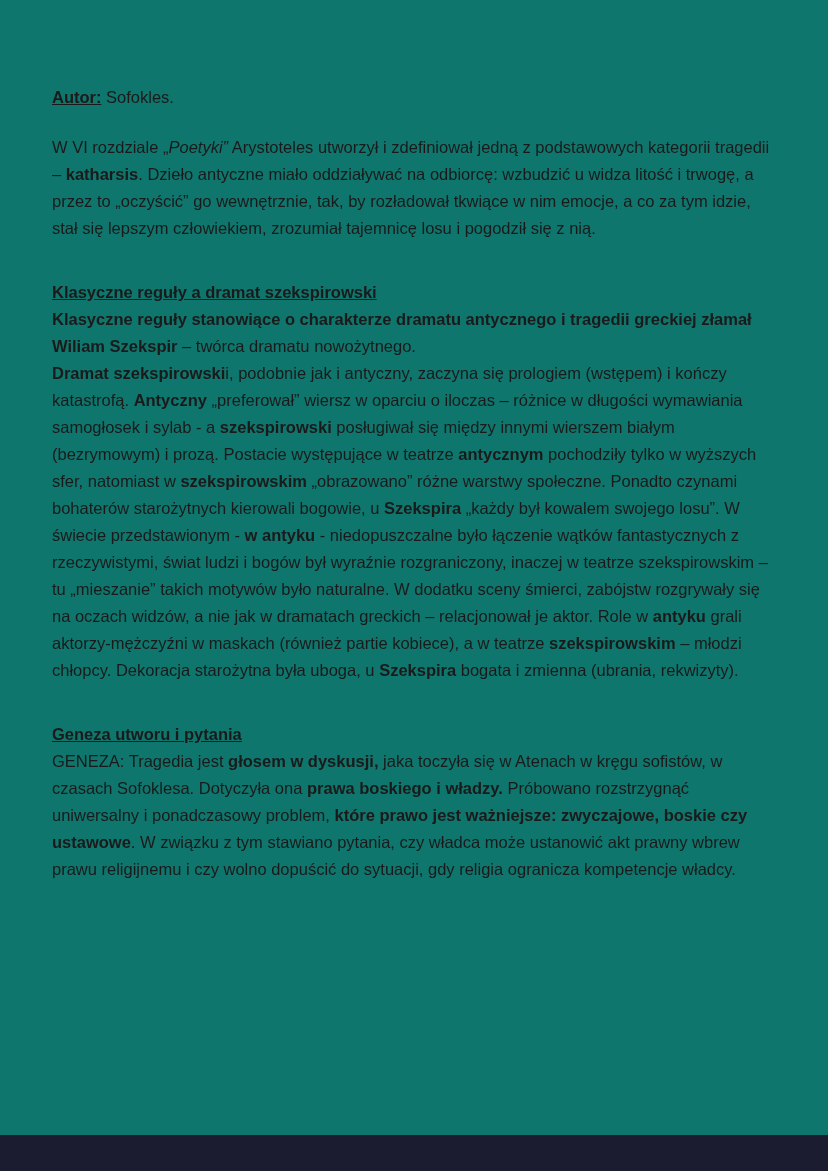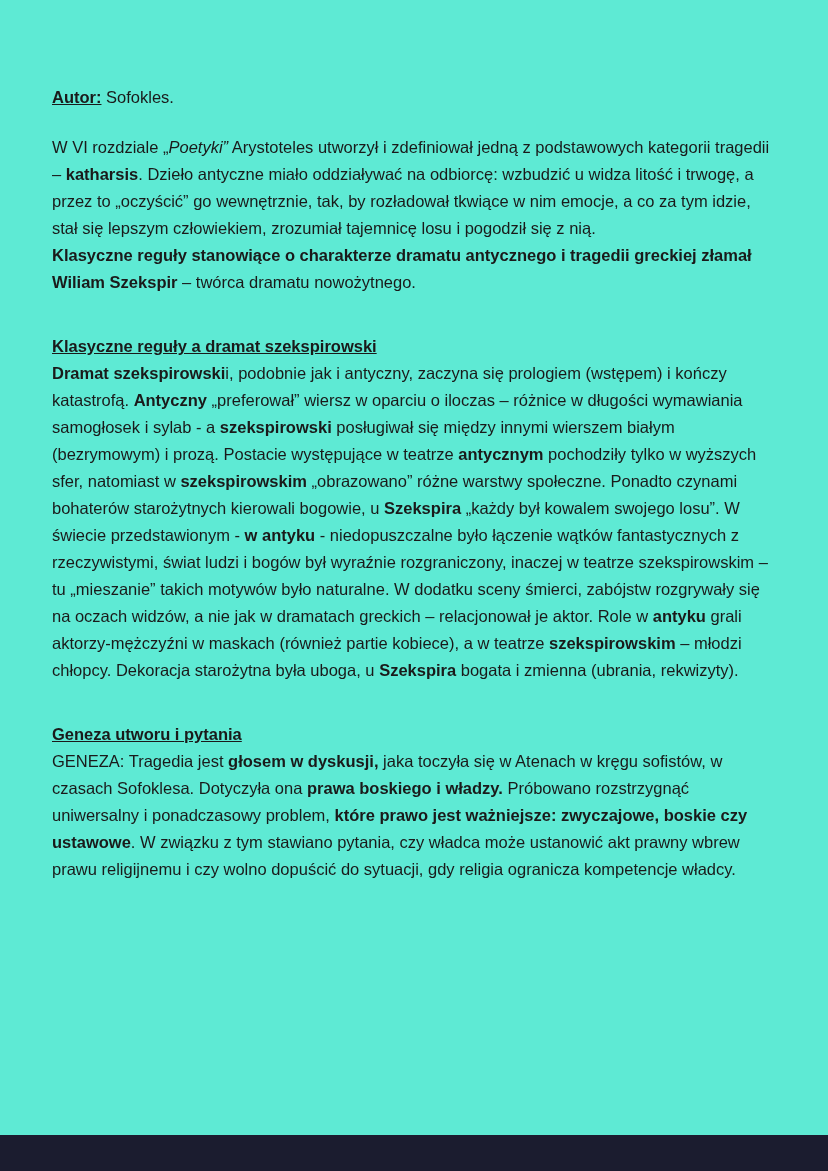--- a/index.html
+++ b/index.html
@@ -5,21 +5,21 @@
   html, body {
     margin: 0;
     padding: 0;
     background: #ffffff;
   }
   .page {
     position: relative;
     width: 828px;
     height: 1171px;
     margin: 0 auto;
-    background: #5eead4;
+    background: #0f766e;
     font-family: "Liberation Sans", sans-serif;
     color: #1a1a1a;
     overflow: hidden;
   }
   .content {
     position: absolute;
     top: 84px;
     left: 52px;
     right: 48px;
     font-size: 16.5px;
@@ -42,20 +42,20 @@
     background: #1b1c2f;
   }
 </style>
 </head>
 <body>
 
 <div class="page" style="color: rgb(26, 26, 26);">
   <div class="content">
       <div class="block gap-none"><span class="bold underline">Autor:</span><span> Sofokles.</span></div>
       <div class="block gap-para"><span>W VI rozdziale „</span><span class="italic">Poetyki”</span><span> Arystoteles utworzył i zdefiniował jedną z podstawowych kategorii tragedii – </span><span class="bold">katharsis</span><span>. Dzieło antyczne miało oddziaływać na odbiorcę: wzbudzić u widza litość i trwogę, a przez to „oczyścić” go wewnętrznie, tak, by rozładował tkwiące w nim emocje, a co za tym idzie, stał się lepszym człowiekiem, zrozumiał tajemnicę losu i pogodził się z nią.</span></div>
+      <div class="block gap-section heading"><span class="bold underline">Klasyczne reguły a dramat szekspirowski</span></div>
       <div class="block gap-none"><span class="bold">Klasyczne reguły stanowiące o charakterze dramatu antycznego i tragedii greckiej złamał Wiliam Szekspir</span><span> – twórca dramatu nowożytnego.</span></div>
-      <div class="block gap-section heading"><span class="bold underline">Klasyczne reguły a dramat szekspirowski</span></div>
       <div class="block gap-none"><span class="bold">Dramat szekspirowski</span><span>i, podobnie jak i antyczny, zaczyna się prologiem (wstępem) i kończy katastrofą. </span><span class="bold">Antyczny</span><span> „preferował” wiersz w oparciu o iloczas – różnice w długości wymawiania samogłosek i sylab - a </span><span class="bold">szekspirowski</span><span> posługiwał się między innymi wierszem białym (bezrymowym) i prozą. Postacie występujące w teatrze </span><span class="bold">antycznym</span><span> pochodziły tylko w wyższych sfer, natomiast w </span><span class="bold">szekspirowskim</span><span> „obrazowano” różne warstwy społeczne. Ponadto czynami bohaterów starożytnych kierowali bogowie, u </span><span class="bold">Szekspira</span><span> „każdy był kowalem swojego losu”. W świecie przedstawionym - </span><span class="bold">w antyku</span><span> - niedopuszczalne było łączenie wątków fantastycznych z rzeczywistymi, świat ludzi i bogów był wyraźnie rozgraniczony, inaczej w teatrze szekspirowskim – tu „mieszanie” takich motywów było naturalne. W dodatku sceny śmierci, zabójstw rozgrywały się na oczach widzów, a nie jak w dramatach greckich – relacjonował je aktor. Role w </span><span class="bold">antyku</span><span> grali aktorzy-mężczyźni w maskach (również partie kobiece), a w teatrze </span><span class="bold">szekspirowskim</span><span> – młodzi chłopcy. Dekoracja starożytna była uboga, u </span><span class="bold">Szekspira</span><span> bogata i zmienna (ubrania, rekwizyty).</span></div>
       <div class="block gap-section heading"><span class="bold underline">Geneza utworu i pytania</span></div>
       <div class="block gap-none"><span>GENEZA: Tragedia jest </span><span class="bold">głosem w dyskusji,</span><span> jaka toczyła się w Atenach w kręgu sofistów, w czasach Sofoklesa. Dotyczyła ona </span><span class="bold">prawa boskiego i władzy.</span><span> Próbowano rozstrzygnąć uniwersalny i ponadczasowy problem, </span><span class="bold">które prawo jest ważniejsze: zwyczajowe, boskie czy ustawowe</span><span>. W związku z tym stawiano pytania, czy władca może ustanowić akt prawny wbrew prawu religijnemu i czy wolno dopuścić do sytuacji, gdy religia ogranicza kompetencje władcy.</span></div>
     </div>
   <div class="footer-bar" style="background: rgb(27, 28, 47);"></div>
 </div>
 
 </body></html>

